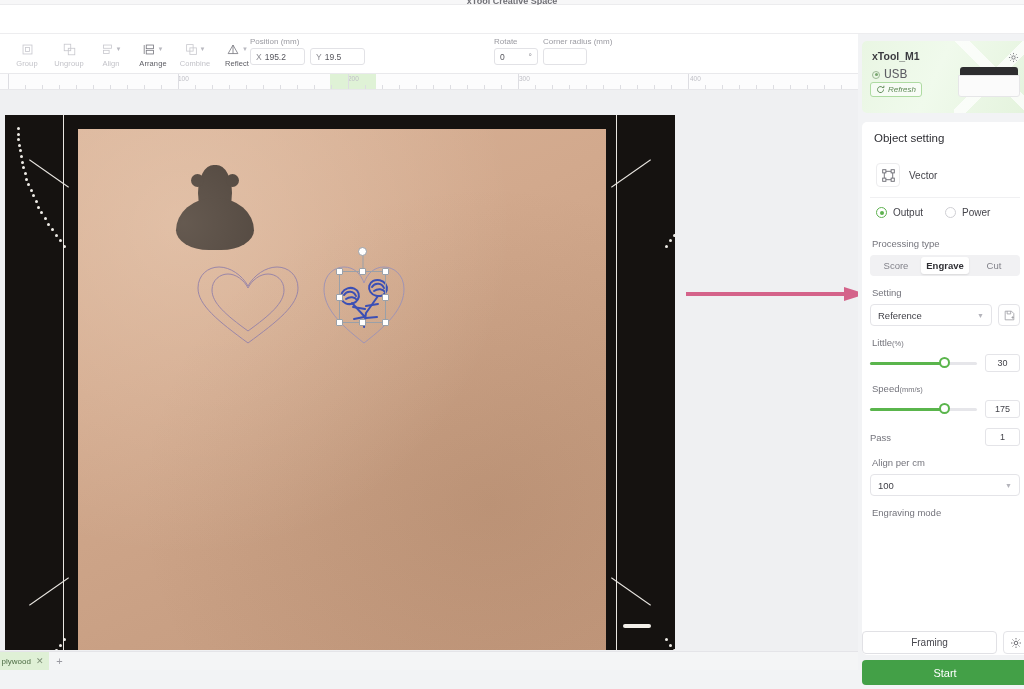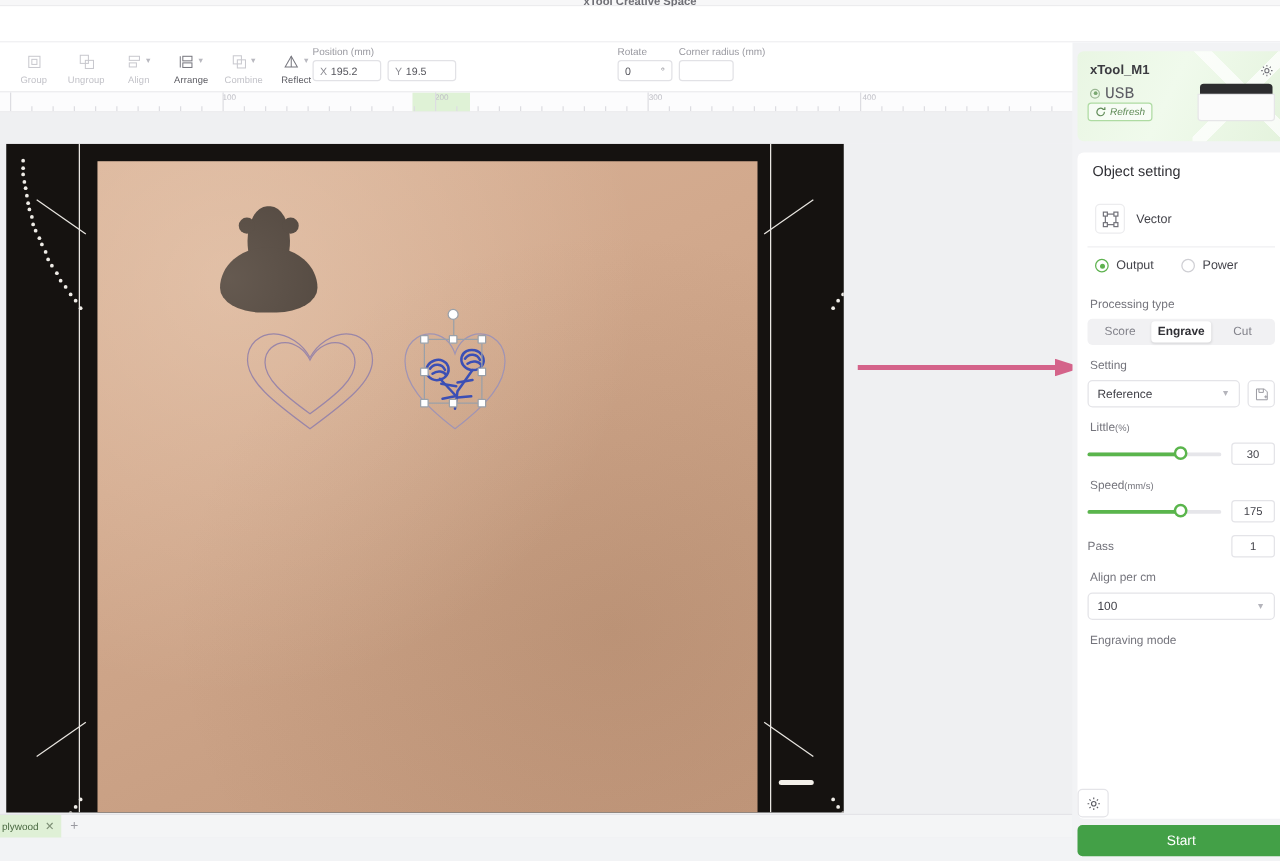--- a/index.html
+++ b/index.html
@@ -694,20 +694,21 @@
           <span class="cv">▼</span>
         </div>
 
         <div class="sec-lbl">Engraving mode</div>
 
       </div>
     </div>
 
     <div class="bottom-bar">
       <div class="framing-row">
+        <div class="framing-btn">Framing</div>
         <div class="icon-btn" style="width:25px;height:23px;">
           <svg width="12" height="12" viewBox="0 0 16 16" fill="none" stroke="#5b5b62" stroke-width="1.2">
             <circle cx="8" cy="8" r="2.4"></circle>
             <path d="M8 1.4v1.8M8 12.8v1.8M1.4 8h1.8M12.8 8h1.8M3.4 3.4l1.3 1.3M11.3 11.3l1.3 1.3M12.6 3.4l-1.3 1.3M4.7 11.3l-1.3 1.3"></path>
           </svg>
         </div>
       </div>
       <div class="start-btn">Start</div>
     </div>
 

